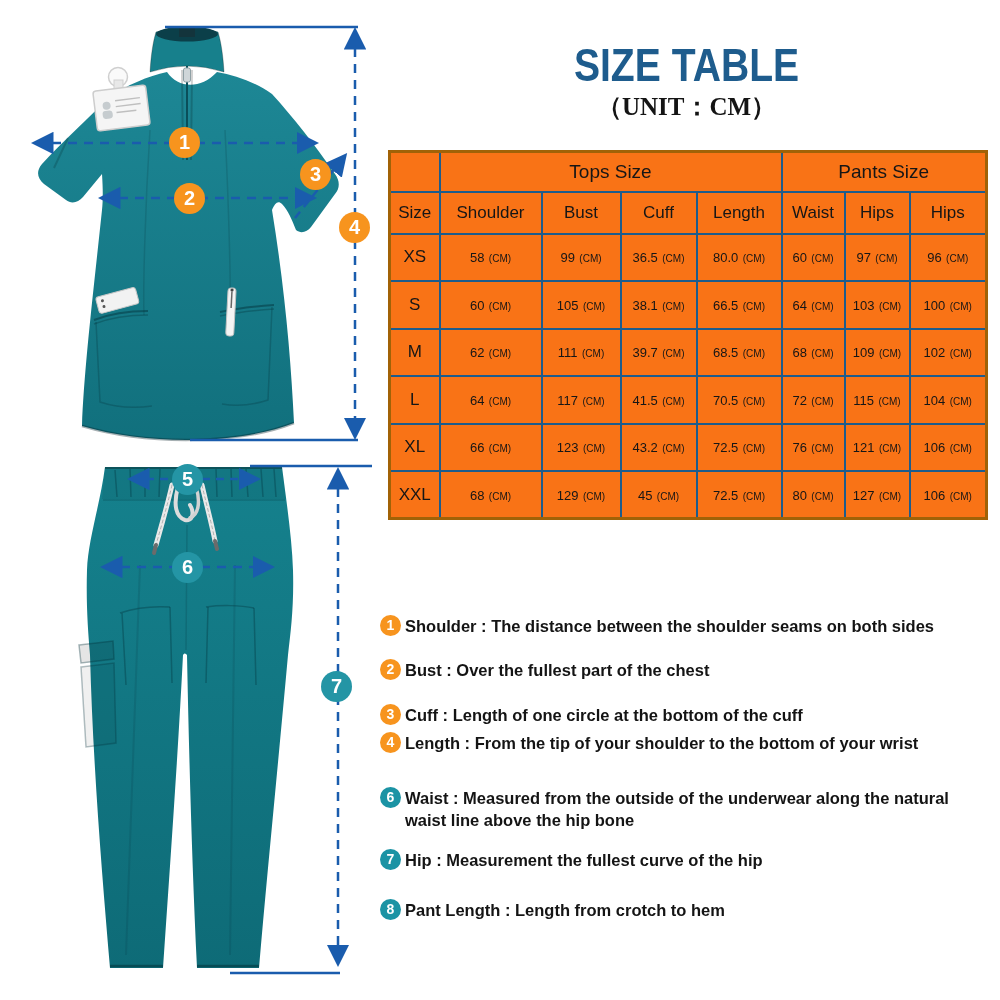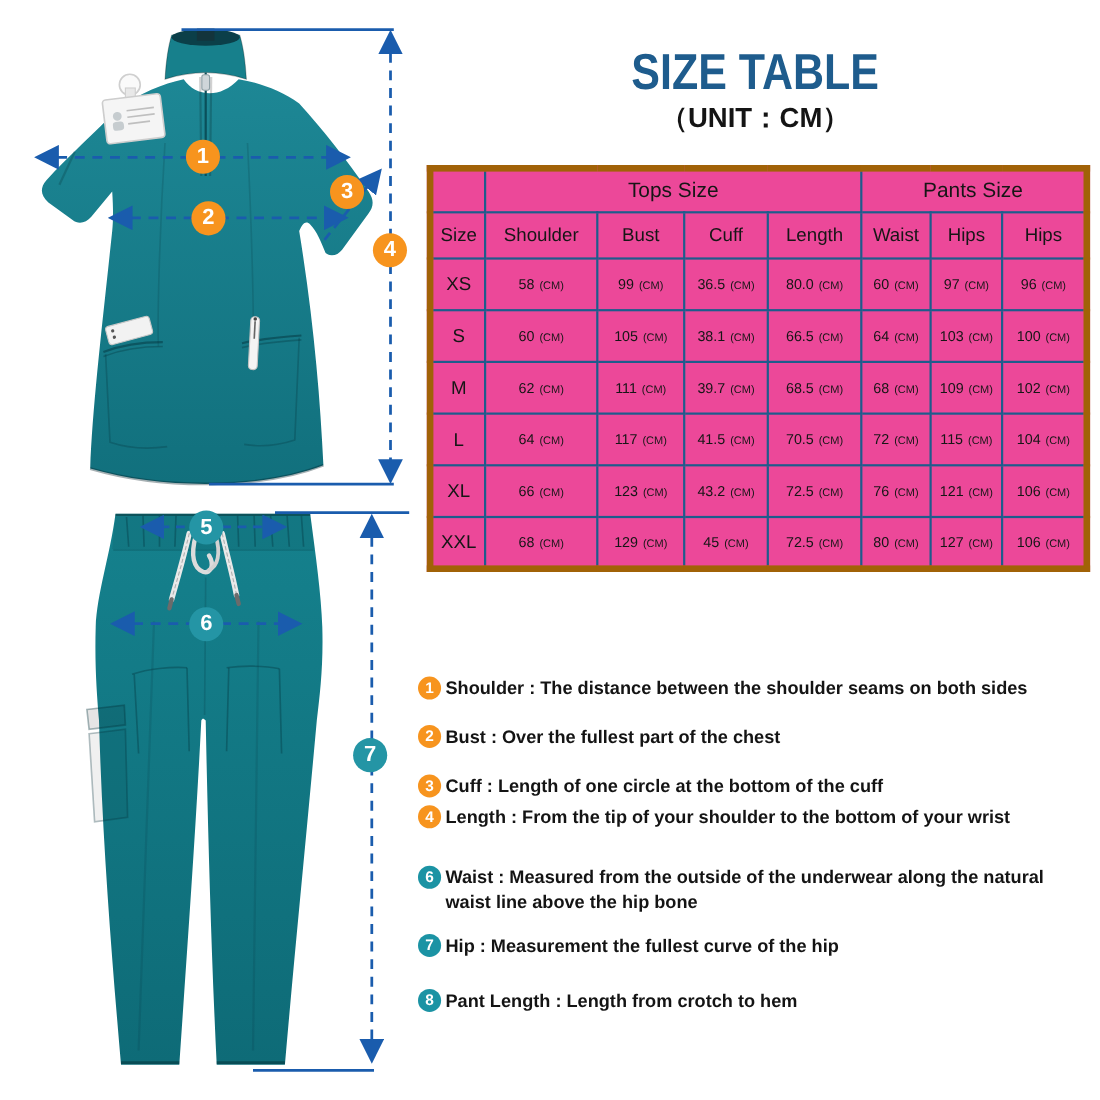--- a/index.html
+++ b/index.html
@@ -4,26 +4,26 @@
 <style>
   html,body{margin:0;padding:0;background:#fff;}
   #canvas{position:relative;width:1000px;height:1000px;background:#ffffff;overflow:hidden;
           font-family:"Liberation Sans","DejaVu Sans",sans-serif;color:#111;}
 
   
   .title{position:absolute;left:388px;top:38px;width:597px;text-align:center;
          font-size:46px;font-weight:bold;color:#1e5c8d;letter-spacing:0px;
          transform:scale(0.85,1);transform-origin:50% 50%;white-space:nowrap;}
   .subtitle{position:absolute;left:388px;top:90px;width:597px;text-align:center;
-            font-size:25px;font-weight:bold;color:#141414;white-space:nowrap;}
+            font-size:25px;font-weight:bold;color:#141414;white-space:nowrap;font-family:Liberation Serif, serif;}
 
   
   table.size{position:absolute;left:388px;top:150px;width:597px;height:370px;
-             border-collapse:collapse;table-layout:fixed;background:#ec4899;
-             border:6px solid #a16207;}
+             border-collapse:collapse;table-layout:fixed;background:#f97316;
+             border:3px solid #a16207;}
   table.size td,table.size th{border:2px solid #1d5c8c;text-align:center;vertical-align:middle;
              font-weight:normal;color:#161616;padding:0;}
   tr.group-row{height:40px;}
   tr.group-row th{font-size:19px;}
   tr.cols-row{height:42px;}
   tr.cols-row th{font-size:17px;}
   tbody tr{height:44px;}
   td.c-size{font-size:17px;}
   span.val{font-size:13px;}
   span.unit{font-size:10px;}

